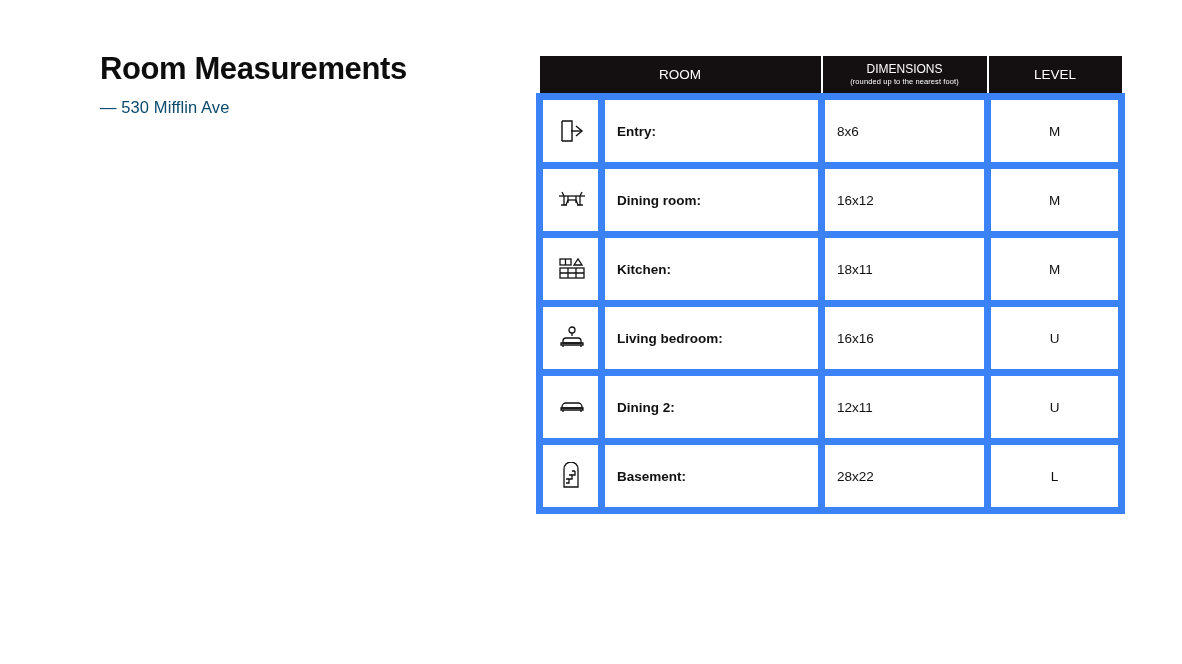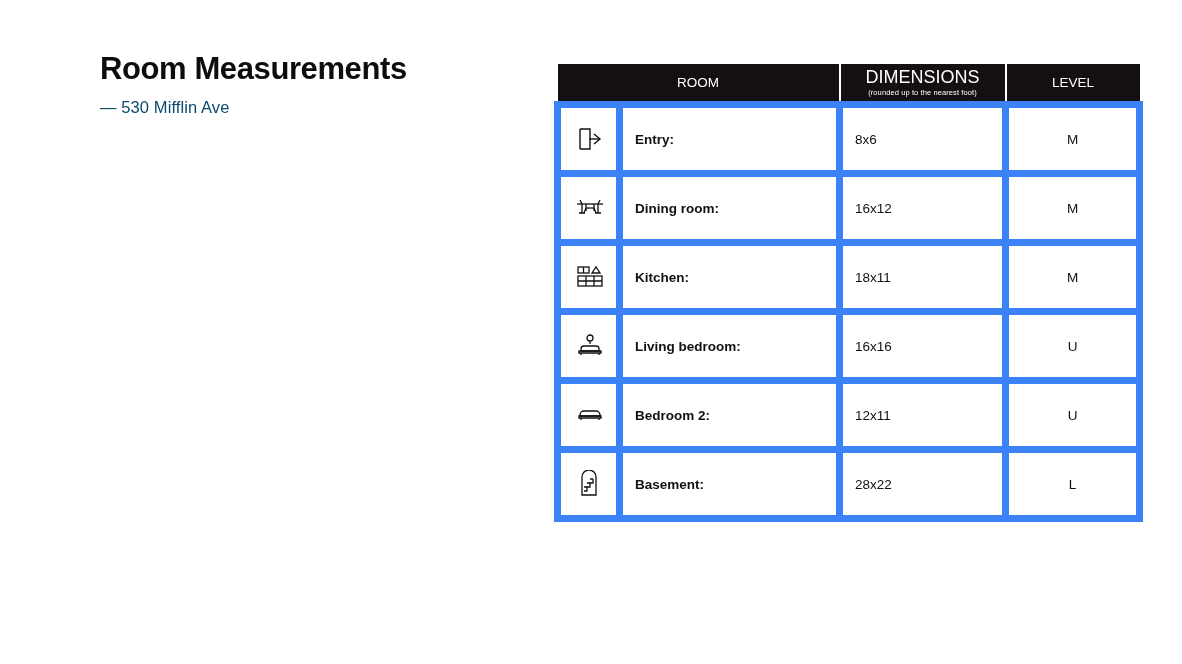--- a/index.html
+++ b/index.html
@@ -37,43 +37,42 @@
     font-weight: normal;
     margin: 12px 0 0 0;
     color: #0c4a6e;
     letter-spacing: 0.1px;
   }
 
   
   .table-wrap {
     position: absolute;
     left: 536px;
-    top: 64px;
+    top: 56px;
     width: 582px;
-    margin-left: 18px;
   }
   table.rooms {
     border-collapse: collapse;
     width: 582px;
     table-layout: fixed;
   }
   table.rooms thead th {
     background: #140f10;
     color: #ffffff;
     font-weight: normal;
     font-size: 13.5px;
     height: 37px;
     vertical-align: middle;
     text-align: center;
     border-right: 2px solid #ffffff;
     padding: 0;
   }
   table.rooms thead th:last-child { border-right: none; }
   .th-dim-main {
-    font-size: 18px;
+    font-size: 12px;
     line-height: 1.1;
     display: block;
   }
   .th-dim-sub {
     font-size: 7.5px;
     line-height: 1.2;
     display: block;
     margin-top: 1px;
     letter-spacing: 0.1px;
   }
@@ -212,21 +211,21 @@
       </tr>
 
       <tr>
         <td class="icon-cell">
           <svg width="34" height="22" viewBox="0 0 34 22" fill="none" stroke="#111" stroke-width="1.3">
             <path d="M11 7 h12 a4 4 0 0 1 4 4 v1 H7 v-1 a4 4 0 0 1 4 -4 z"></path>
             <path d="M6 12 h22 v2 H6 z"></path>
             <path d="M8 14 v2 M26 14 v2"></path>
           </svg>
         </td>
-        <td class="room-cell">Bedroom 2:</td>
+        <td class="room-cell">Dining 2:</td>
         <td class="dim-cell">12x11</td>
         <td class="level-cell">U</td>
       </tr>
 
 
       <tr>
         <td class="icon-cell">
           <svg width="26" height="28" viewBox="0 0 26 28" fill="none" stroke="#111" stroke-width="1.3">
             <path d="M6 25 V7 a7 7 0 0 1 14 0 v18 z"></path>
             <path d="M17 9 v4 h-3 v4 h-3 v4 H8"></path>

